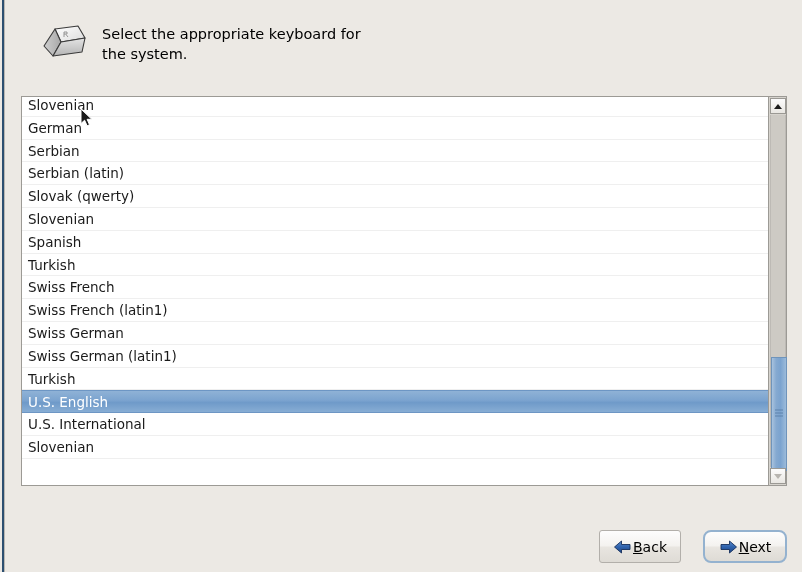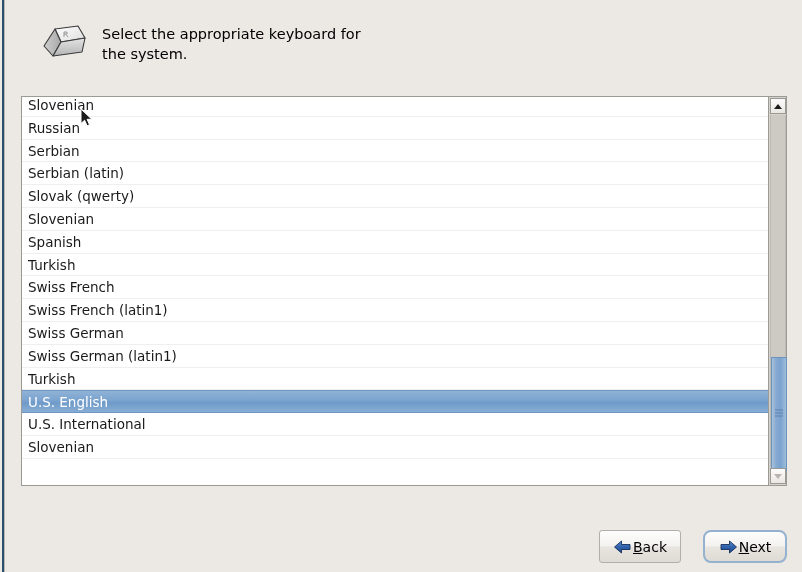--- a/index.html
+++ b/index.html
@@ -270,21 +270,21 @@
       <path d="M23,9 L23,14 M23,9 L26,9 L26,11 L23,11 M25,11.5 L27,14" stroke="#8a8a8a" stroke-width="0.9" fill="none"></path>
     </svg>
     <div id="header-text">Select the appropriate keyboard for
 the system.</div>
   </div>
 
   <div id="list-frame">
     <div id="list-viewport">
       <div id="list-inner">
           <div class="list-row">Slovenian</div>
-          <div class="list-row">Russian</div>
+          <div class="list-row">German</div>
           <div class="list-row">Serbian</div>
           <div class="list-row">Serbian (latin)</div>
           <div class="list-row">Slovak (qwerty)</div>
           <div class="list-row">Slovenian</div>
           <div class="list-row">Spanish</div>
           <div class="list-row">Turkish</div>
           <div class="list-row">Swiss French</div>
           <div class="list-row">Swiss French (latin1)</div>
           <div class="list-row">Swiss German</div>
           <div class="list-row">Swiss German (latin1)</div>

